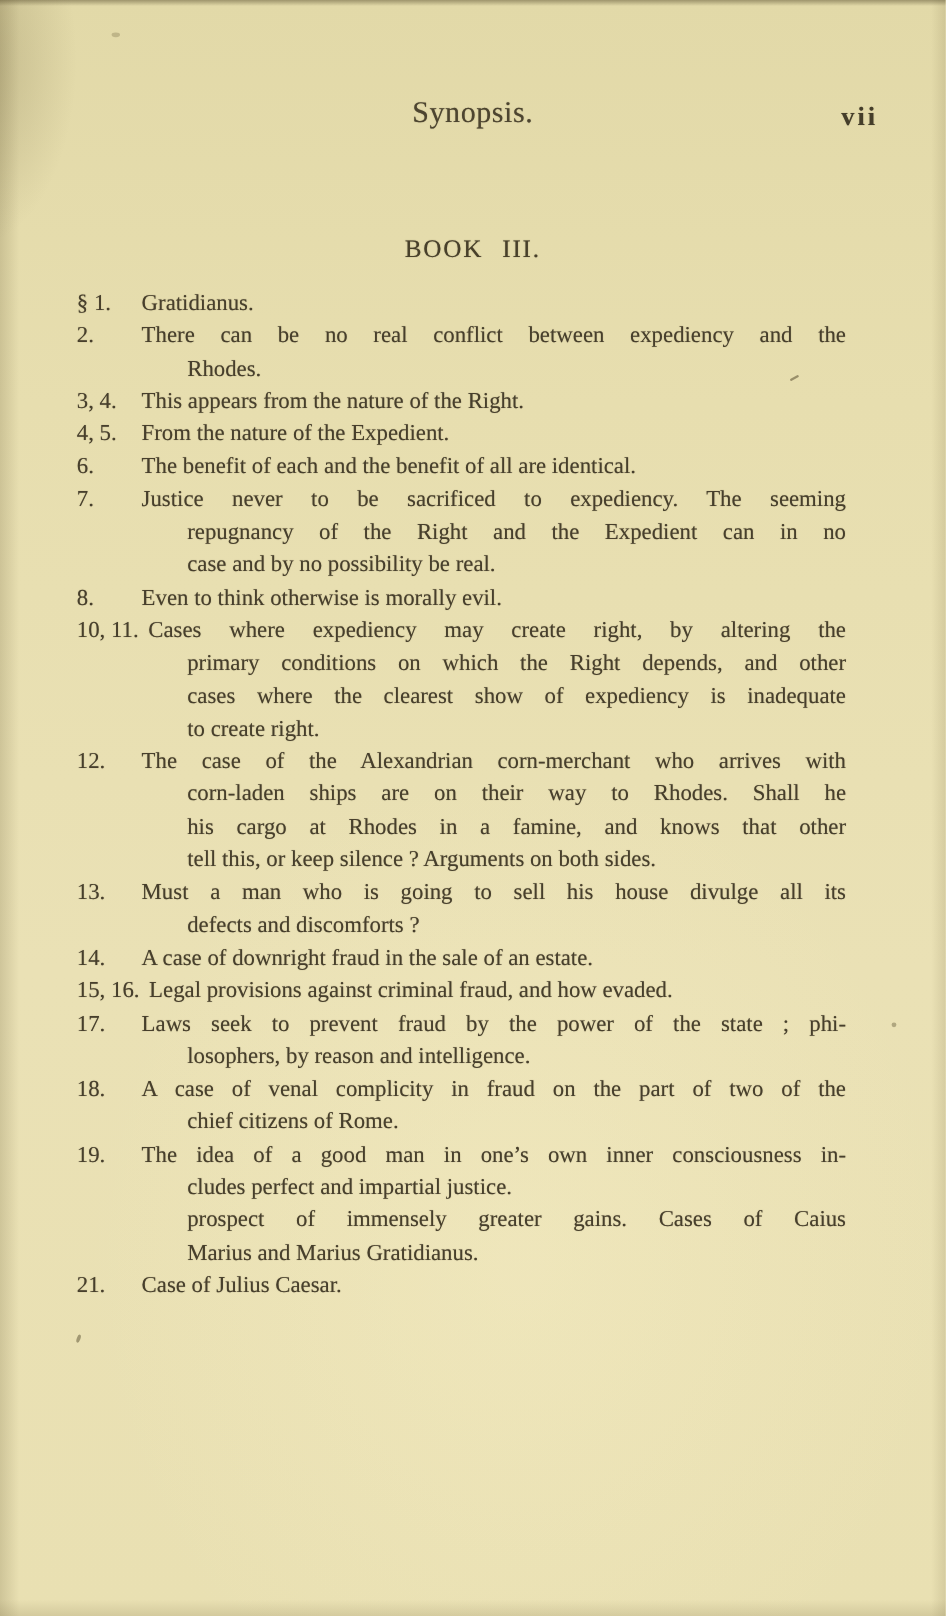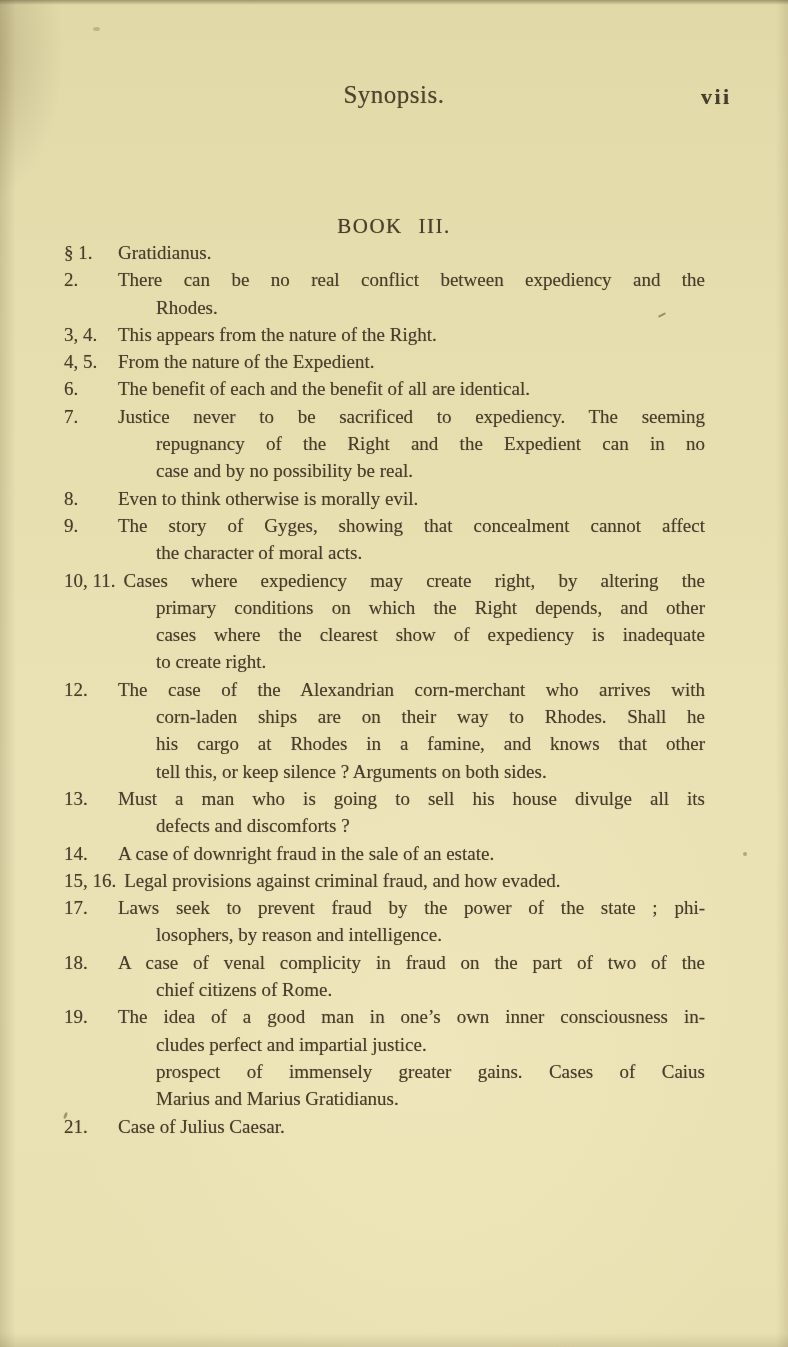--- a/index.html
+++ b/index.html
@@ -39,21 +39,20 @@
     text-shadow: 0 0 0.8px rgba(70,60,38,0.55);
   }
   .book-heading {
     position: absolute; left: 0; right: 0; top: 197px;
     text-align: center;
     font-size: 21px; line-height: 1;
     letter-spacing: 1.5px;
     word-spacing: 9px;
     color: #48402a;
     text-shadow: 0 0 0.9px rgba(70,60,38,0.6);
-    margin-top: 19px;
   }
   .synopsis-list {
     position: absolute; left: 64px; top: 239px;
     width: 641px;
     font-size: 19px;
     color: #473f2c;
     text-shadow: 0 0 0.8px rgba(70,60,38,0.5);
   }
   .line {
     line-height: 27.3px;
@@ -102,24 +101,20 @@
       </div>
       <div class="item">
         <div class="line first"><span class="num">7.</span><span>Justice never to be sacrificed to expediency.  The seeming</span></div>
         <div class="line cont">repugnancy of the Right and the Expedient can in no</div>
         <div class="line cont last">case and by no possibility be real.</div>
       </div>
       <div class="item">
         <div class="line first last"><span class="num">8.</span><span>Even to think otherwise is morally evil.</span></div>
       </div>
       <div class="item">
-        <div class="line first"><span class="num">9.</span><span>The story of Gyges, showing that concealment cannot affect</span></div>
-        <div class="line cont last">the character of moral acts.</div>
-      </div>
-      <div class="item">
         <div class="line first"><span class="num">10, 11.</span><span>Cases where expediency may create right, by altering the</span></div>
         <div class="line cont">primary conditions on which the Right depends, and other</div>
         <div class="line cont">cases where the clearest show of expediency is inadequate</div>
         <div class="line cont last">to create right.</div>
       </div>
       <div class="item">
         <div class="line first"><span class="num">12.</span><span>The case of the Alexandrian corn-merchant who arrives with</span></div>
         <div class="line cont">corn-laden ships are on their way to Rhodes.  Shall he</div>
         <div class="line cont">his cargo at Rhodes in a famine, and knows that other</div>
         <div class="line cont last">tell this, or keep silence ?  Arguments on both sides.</div>

